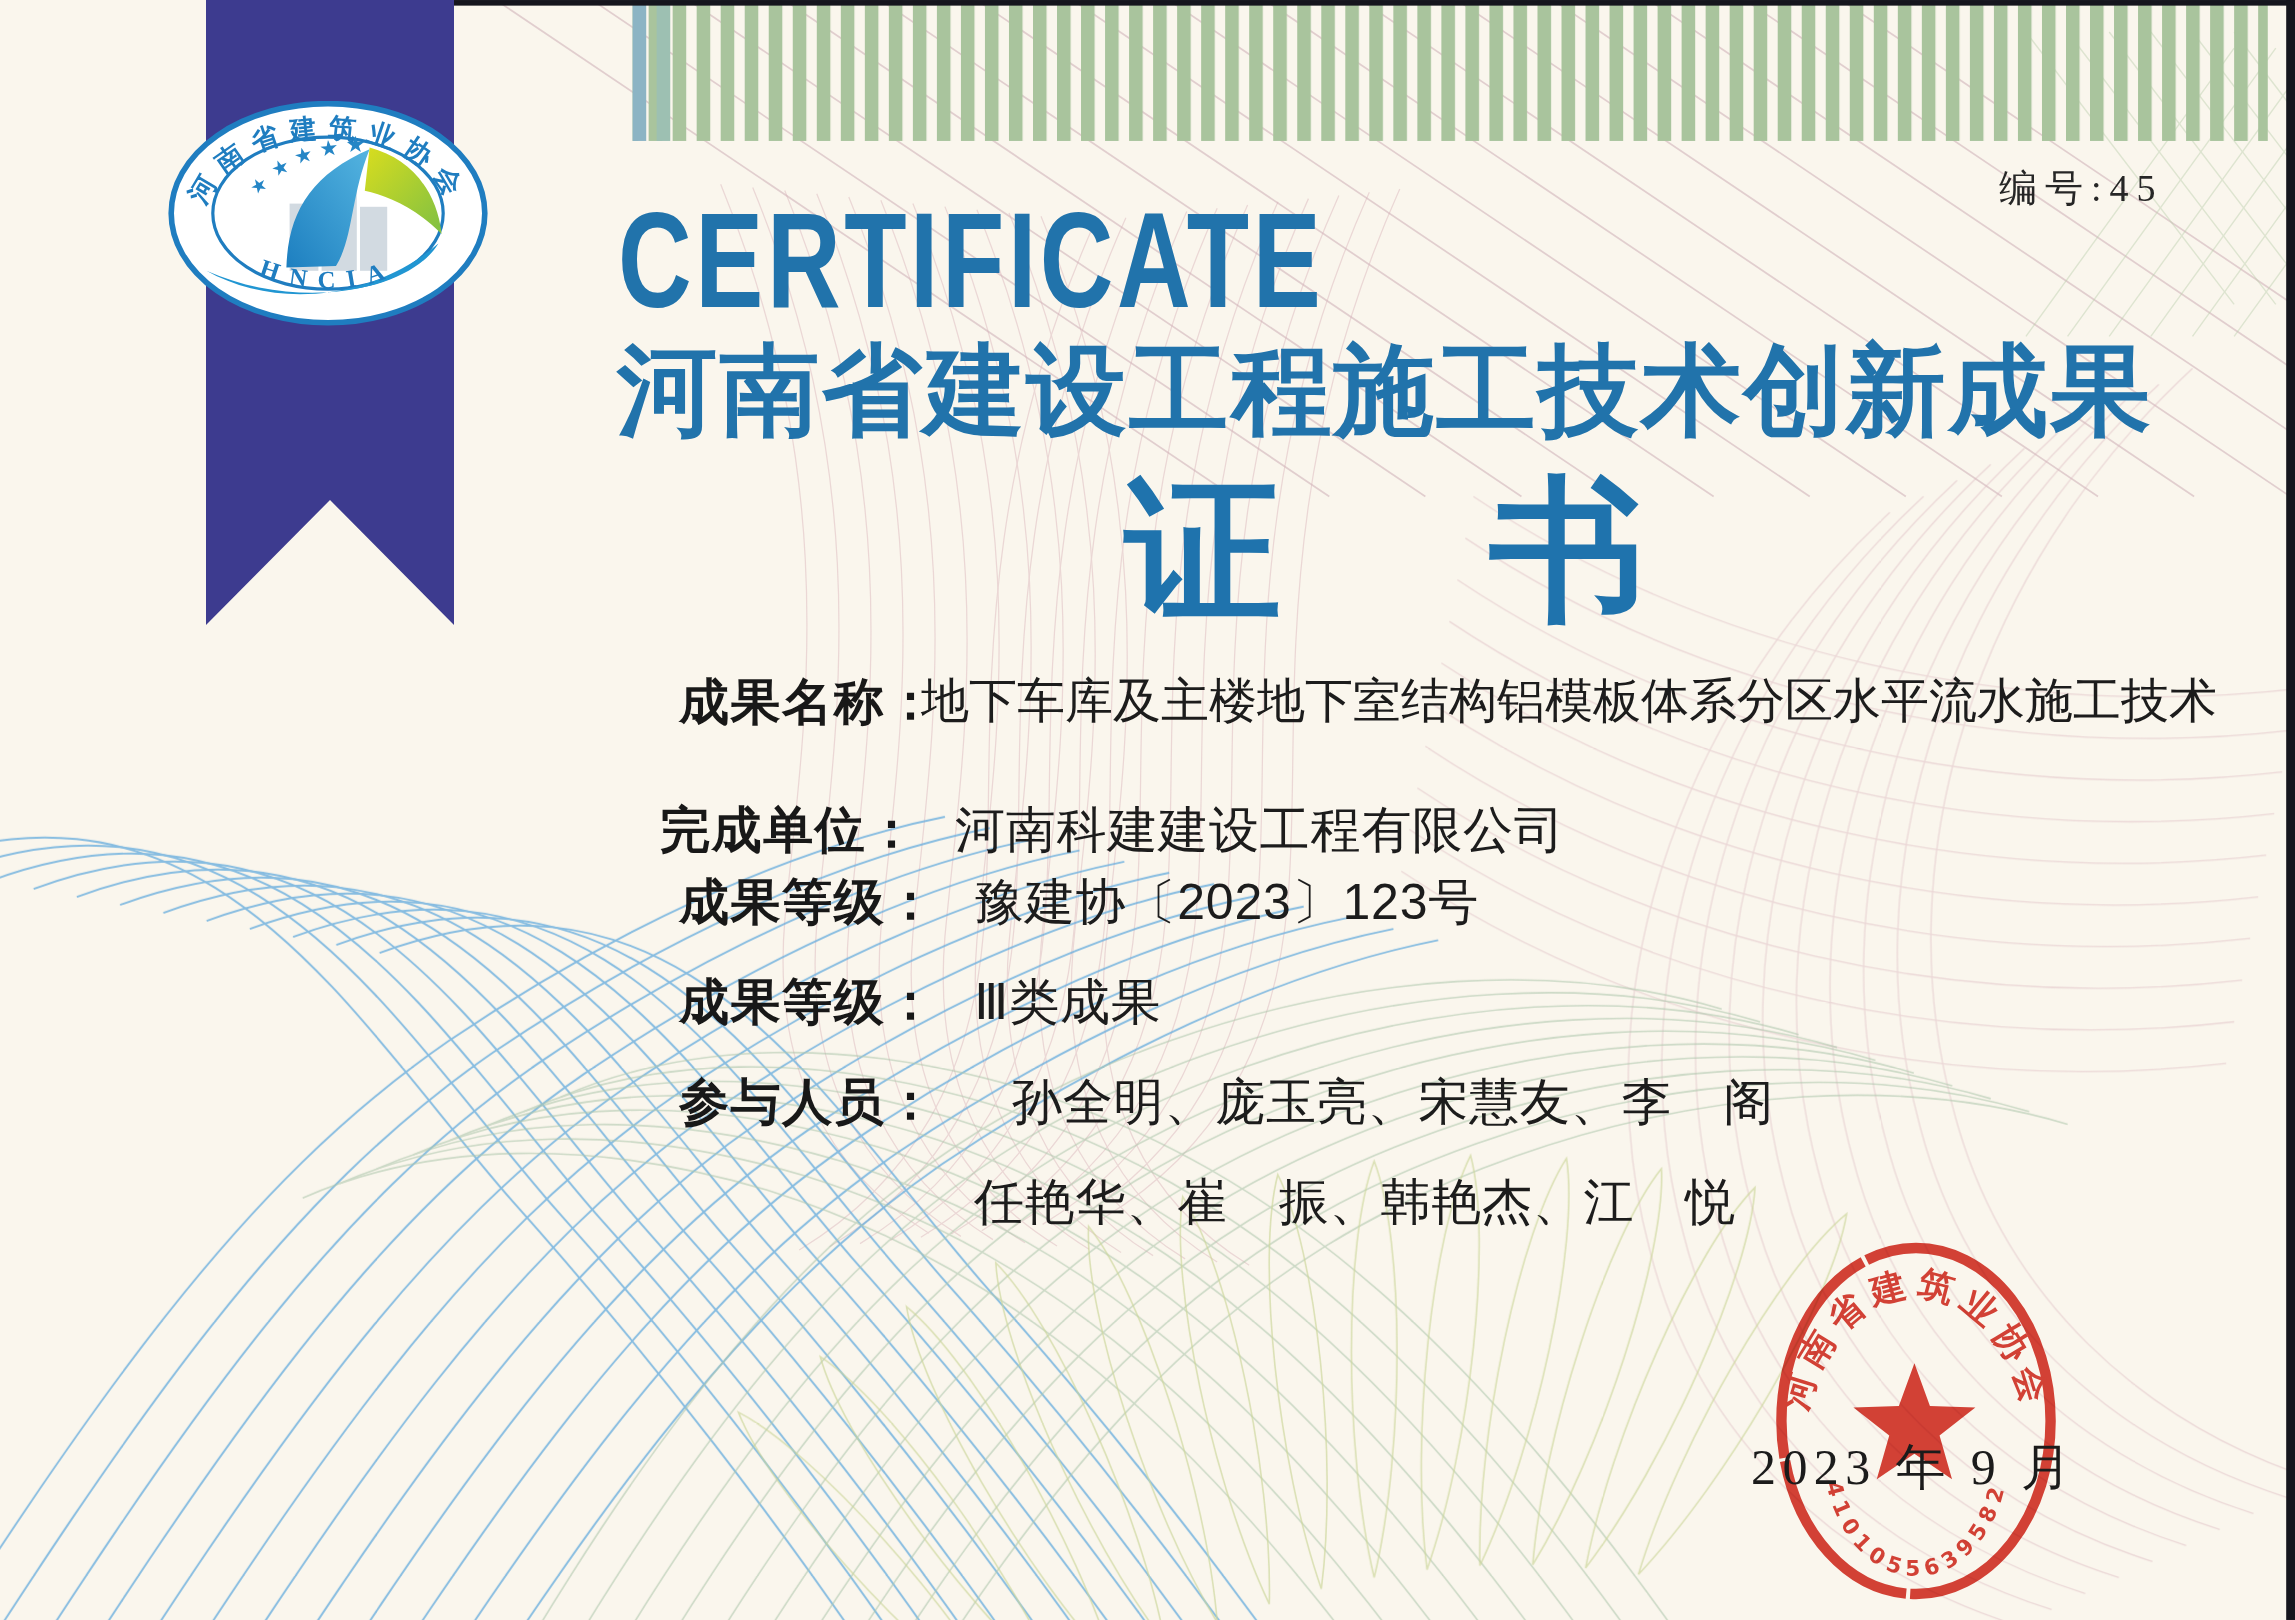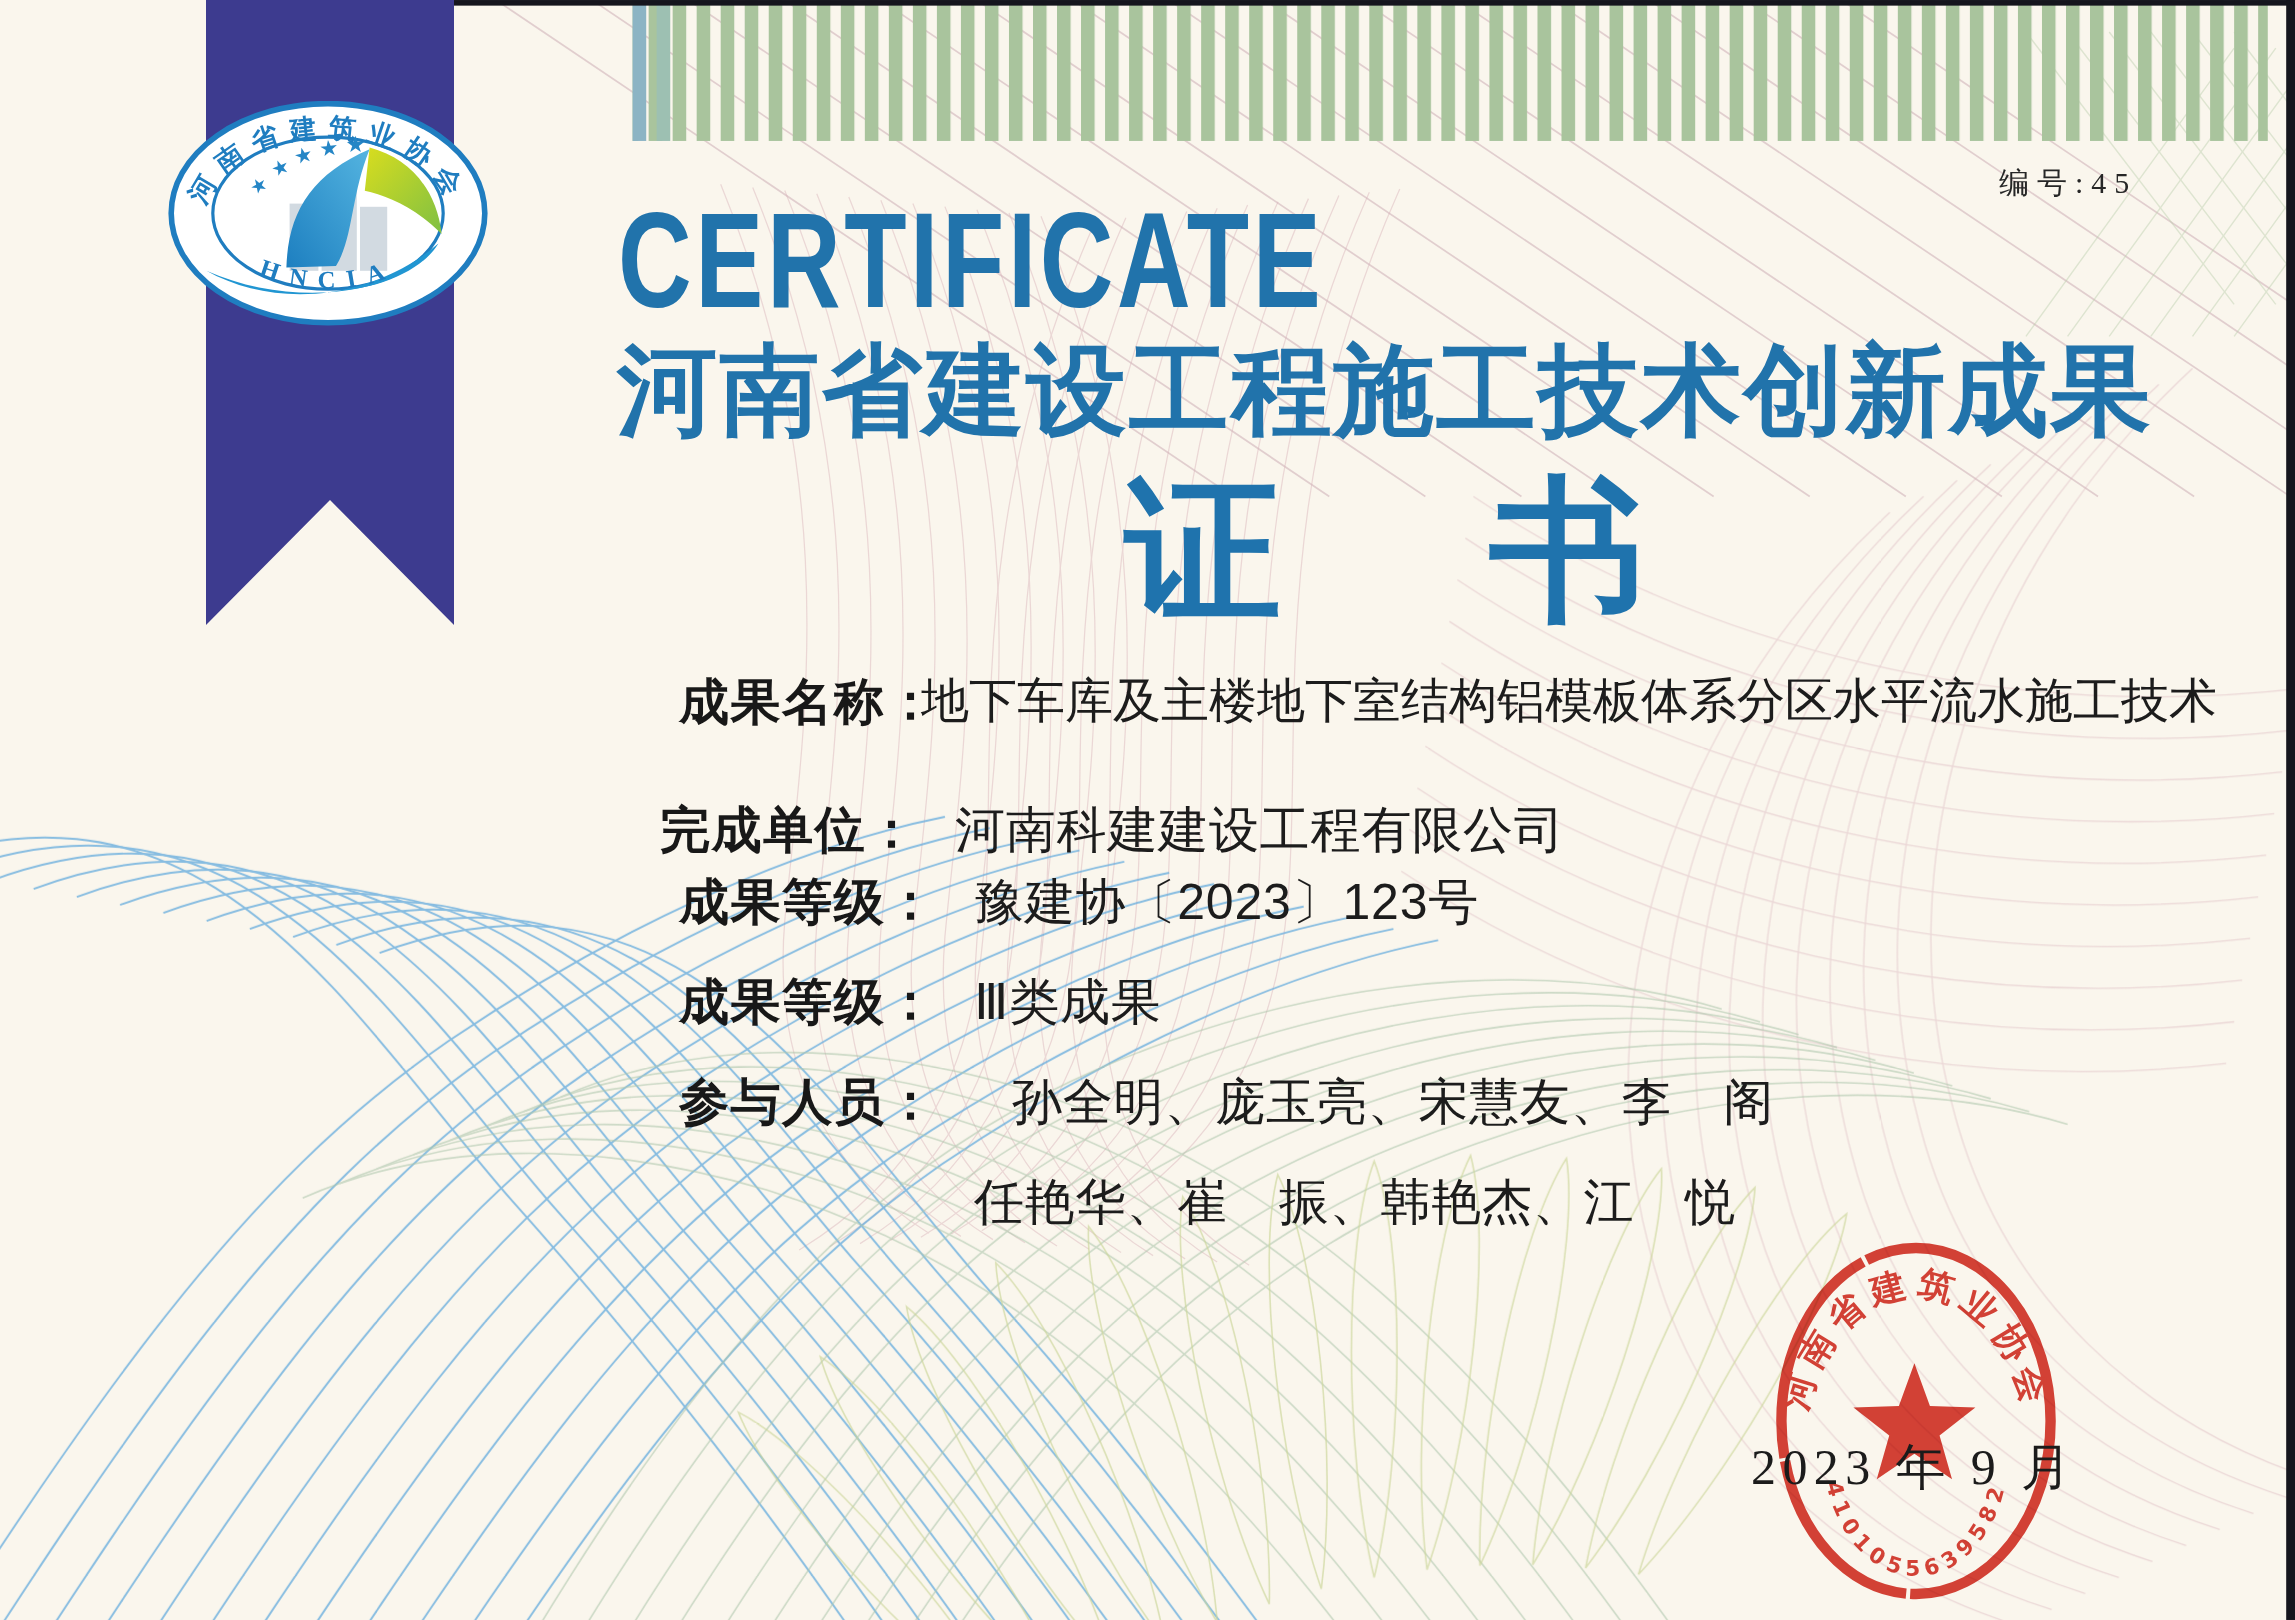--- a/index.html
+++ b/index.html
@@ -14,21 +14,21 @@
   .ribbon{
     position:absolute;left:206px;top:0;width:248px;height:625px;z-index:20;
     background:#3d3b8f;
     clip-path:polygon(0 0,100% 0,100% 100%,50% 80%,0 100%);
   }
   .logo{position:absolute;left:168px;top:101px;z-index:21;}
   
   .cert-number{
     position:absolute;left:1999px;top:163px;z-index:25;
     font-family:"Liberation Serif","DejaVu Serif",serif;
-    font-size:30px;color:#262626;letter-spacing:8px;white-space:nowrap;
+    font-size:38px;color:#262626;letter-spacing:8px;white-space:nowrap;
   }
   .title-en{
     position:absolute;left:618px;top:192px;z-index:25;
     font-size:136px;font-weight:700;color:#2173ab;letter-spacing:4.8px;
     transform:scaleX(.75);transform-origin:0 50%;white-space:nowrap;line-height:1;
   }
   .title-zh{
     position:absolute;left:617px;top:340px;z-index:25;
     font-size:100px;font-weight:900;color:#2173ab;letter-spacing:2.4px;
     white-space:nowrap;line-height:1;text-align:center;

